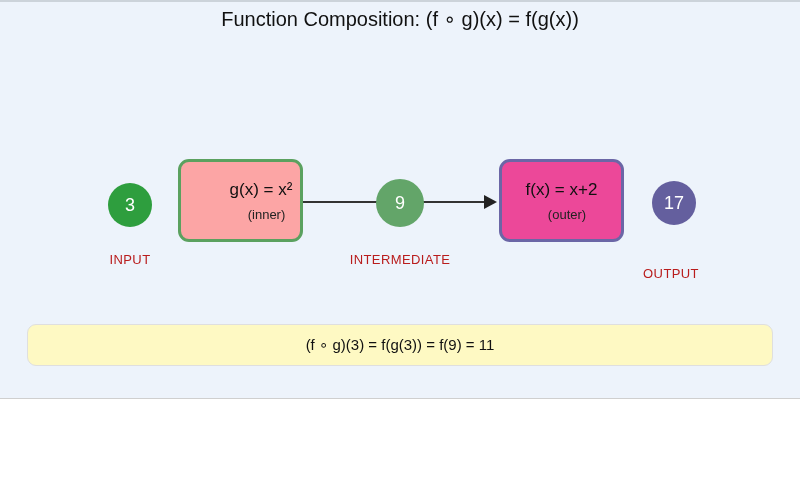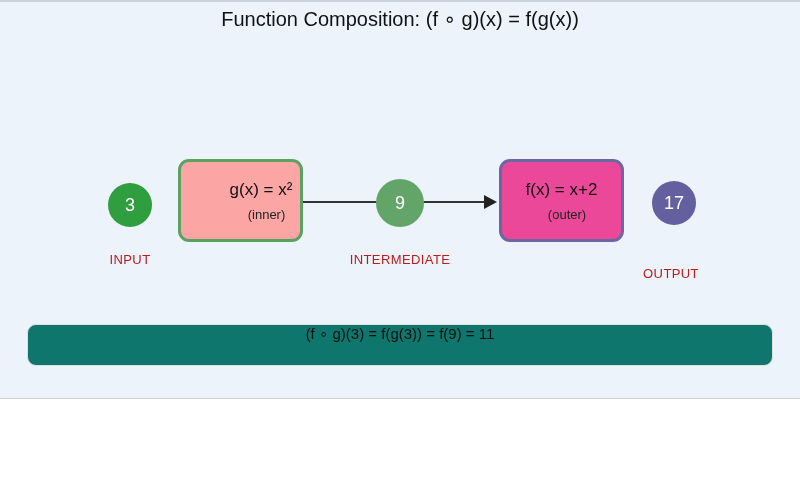--- a/index.html
+++ b/index.html
@@ -42,22 +42,22 @@
     border-left:13px solid #222;
   }
   .node-label{
     position:absolute;font-size:13px;color:#b91c1c;letter-spacing:.4px;text-align:center;
   }
   .node-label.input{left:80px;top:250px;width:100px;}
   .node-label.mid{left:320px;top:250px;width:160px;}
   .node-label.output{left:621px;top:250px;width:100px;margin-top:14px;}
   .formula-bar{
     position:absolute;left:27px;top:322px;width:746px;height:42px;box-sizing:border-box;
-    background:#0f766e;border:1px solid #dfdfdf;border-radius:9px;
-    display:flex;align-items:flex-start;justify-content:center;
+    background:#fef9c3;border:1px solid #dfdfdf;border-radius:9px;
+    display:flex;align-items:center;justify-content:center;
     font-size:15px;color:#111;
   }
   .panel{
     position:absolute;left:0;top:398px;width:800px;height:84px;
     background:#fff;border-top:1px solid #cfcfcf;box-sizing:border-box;
   }
 </style>
 </head>
 <body>
 

